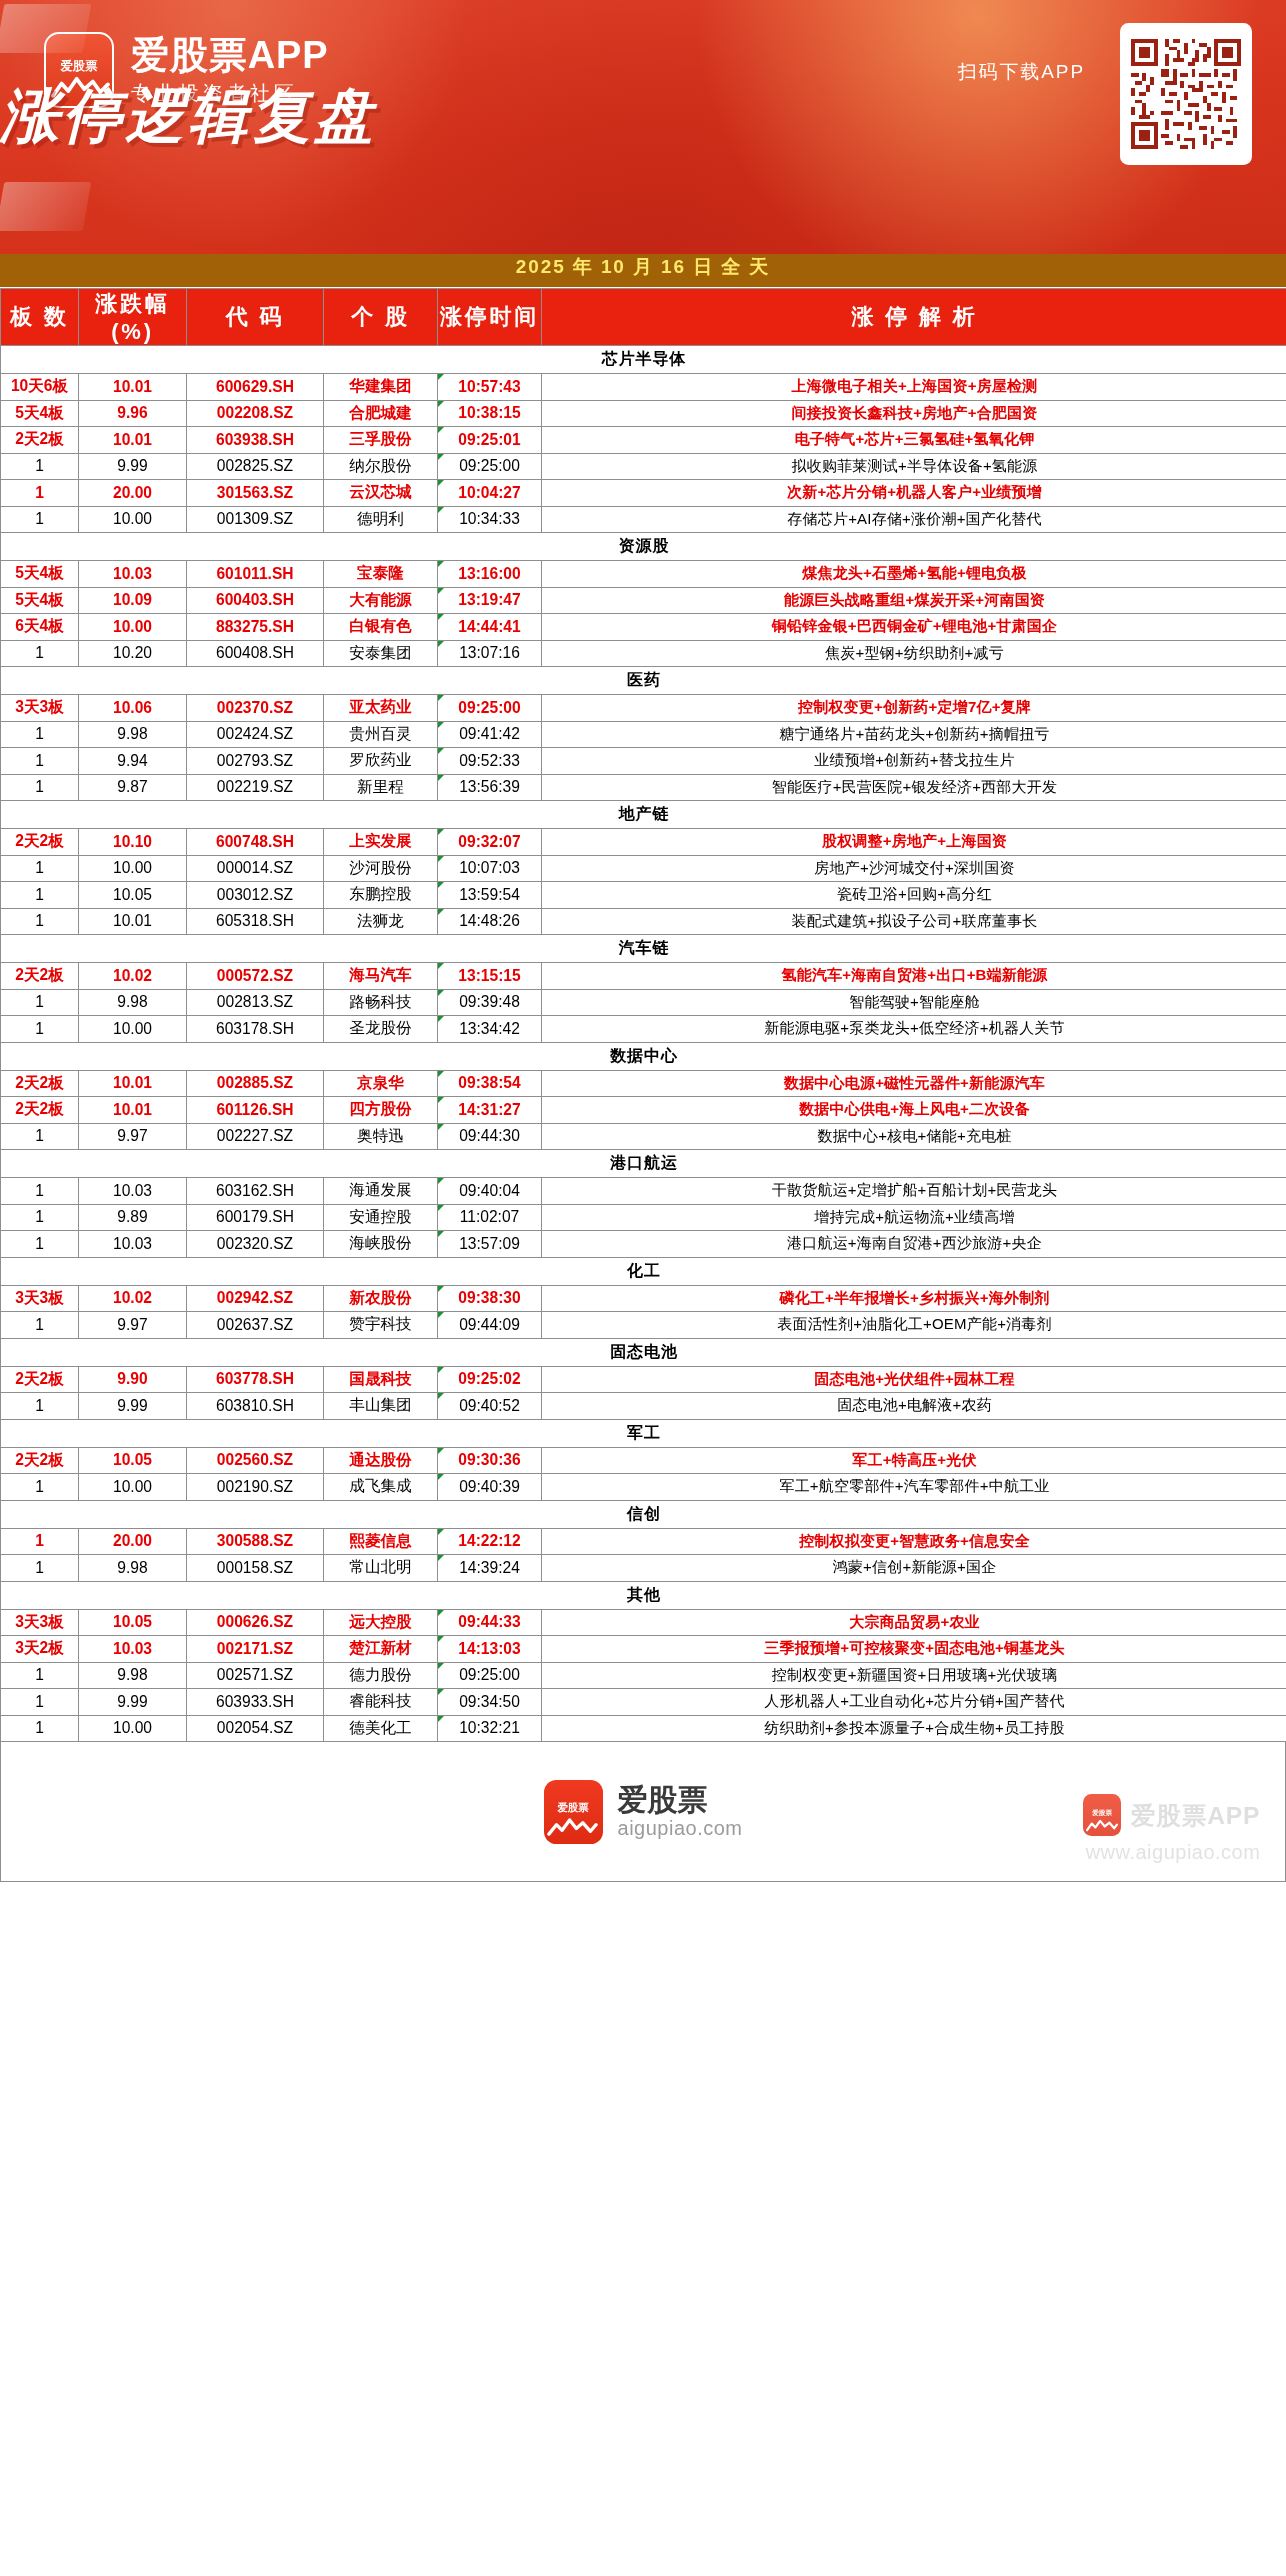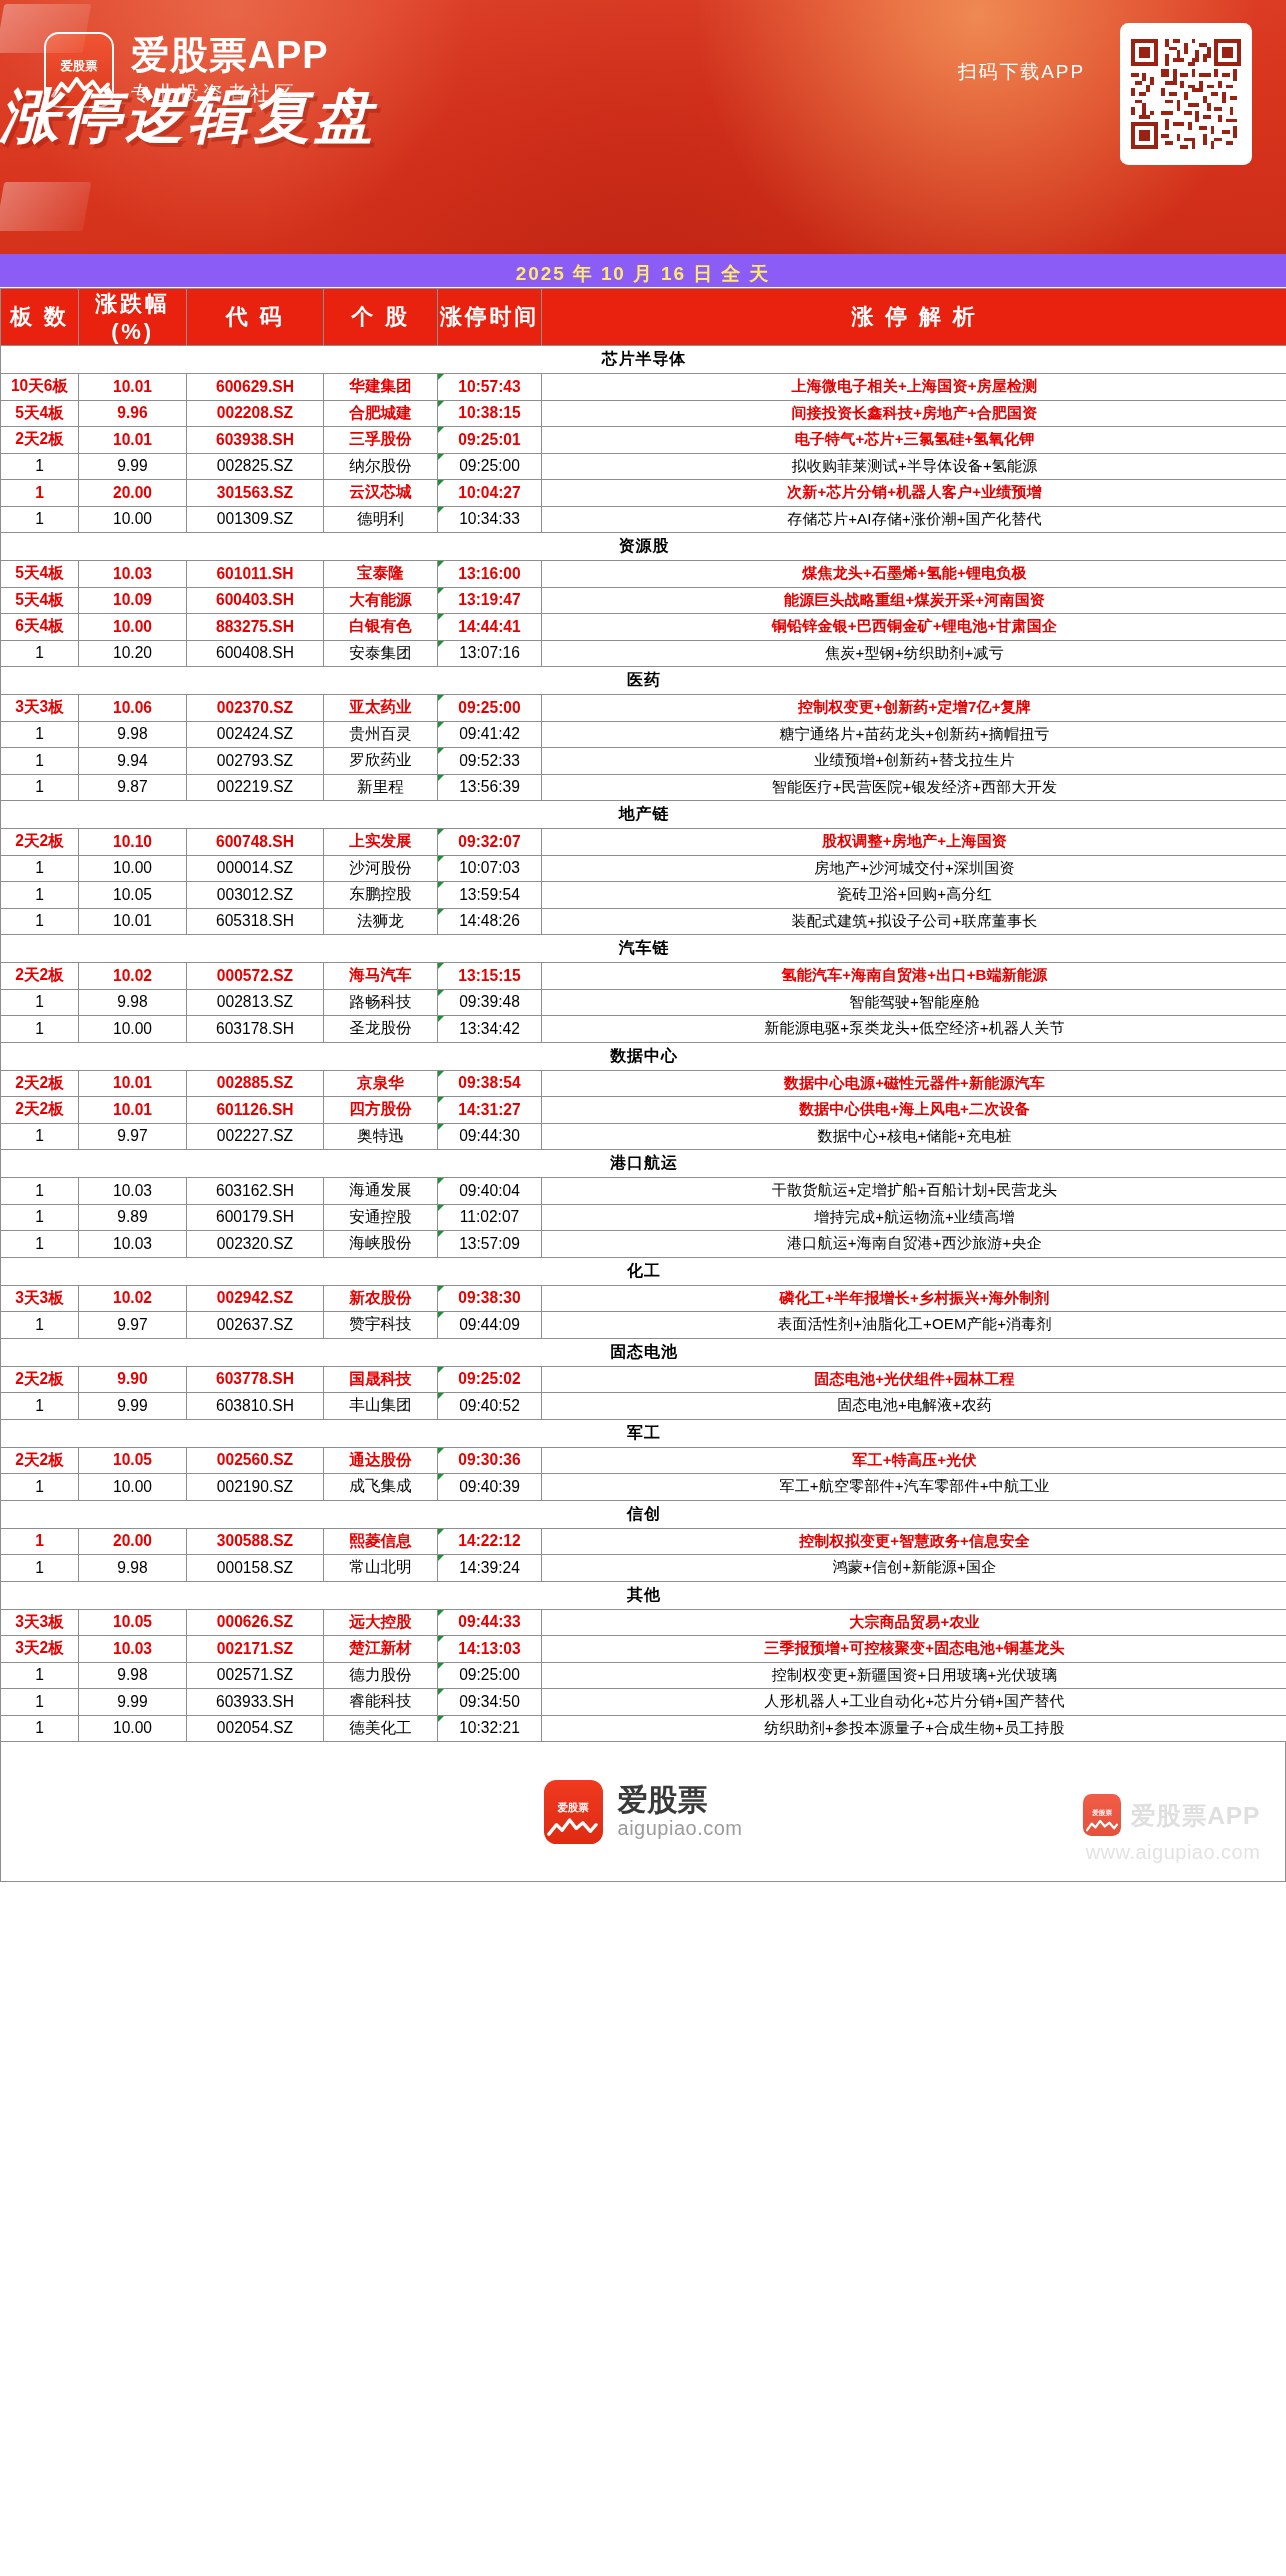--- a/index.html
+++ b/index.html
@@ -69,22 +69,22 @@
   .banner-ribbon.r{ transform:skewX(-10deg); }
   .banner-text{
     color:#fff; font-size:59px; font-weight:bold; letter-spacing:3.8px;
     text-shadow:3.8px 3.8px 0 rgba(140,20,10,.35);
     font-style:italic;
     white-space:nowrap;
   }
 
   
   .date-bar{
-    height:34px; background:#8b5cf6;
-    display:flex; align-items:flex-end; justify-content:center;
+    height:34px; background:#a16207;
+    display:flex; align-items:flex-start; justify-content:center;
     color:#ffe96a; font-size:19px; font-weight:bold; letter-spacing:1.9px;
     border-bottom:1.9px solid #ffffff;
   }
 
   
   table.main{
     width:1286px; border-collapse:collapse; table-layout:fixed;
     background:#fff;
   }
   table.main td, table.main th{

